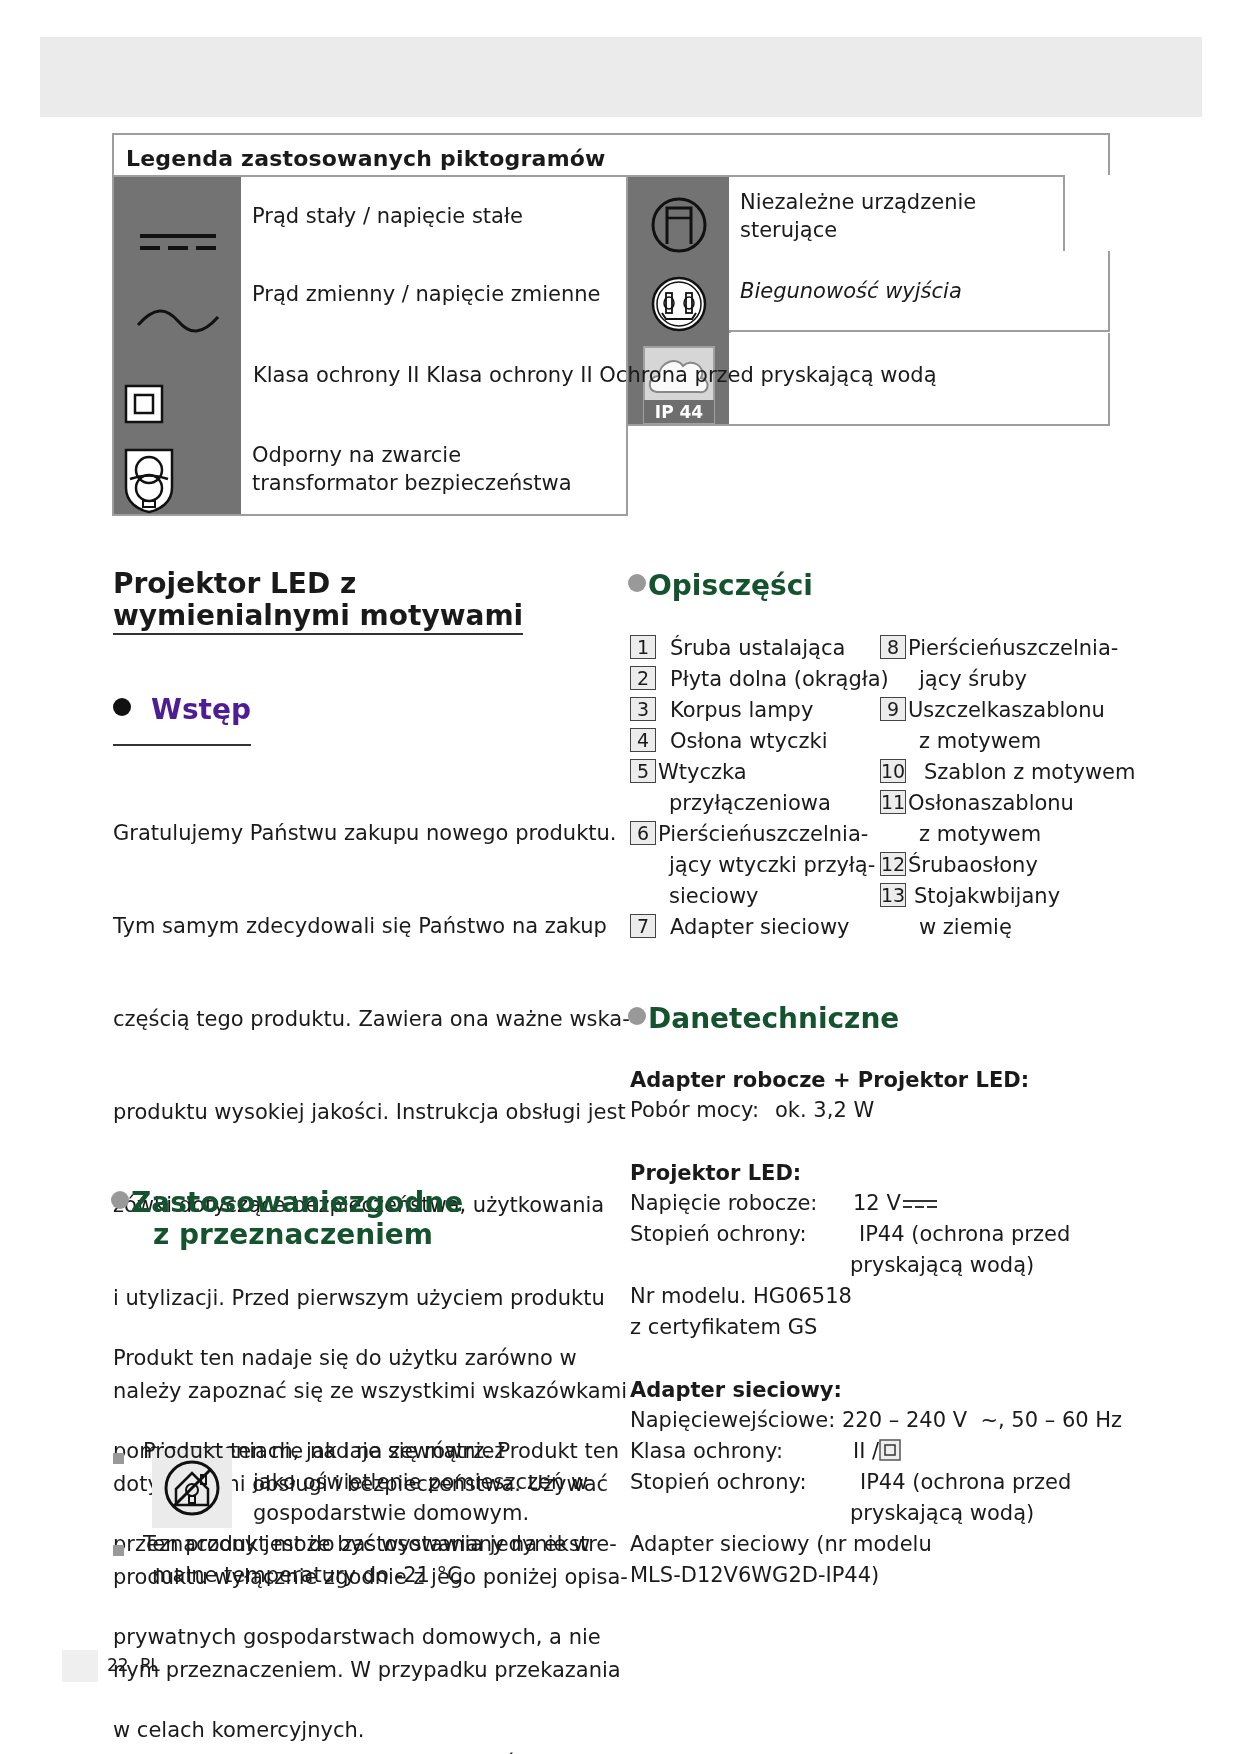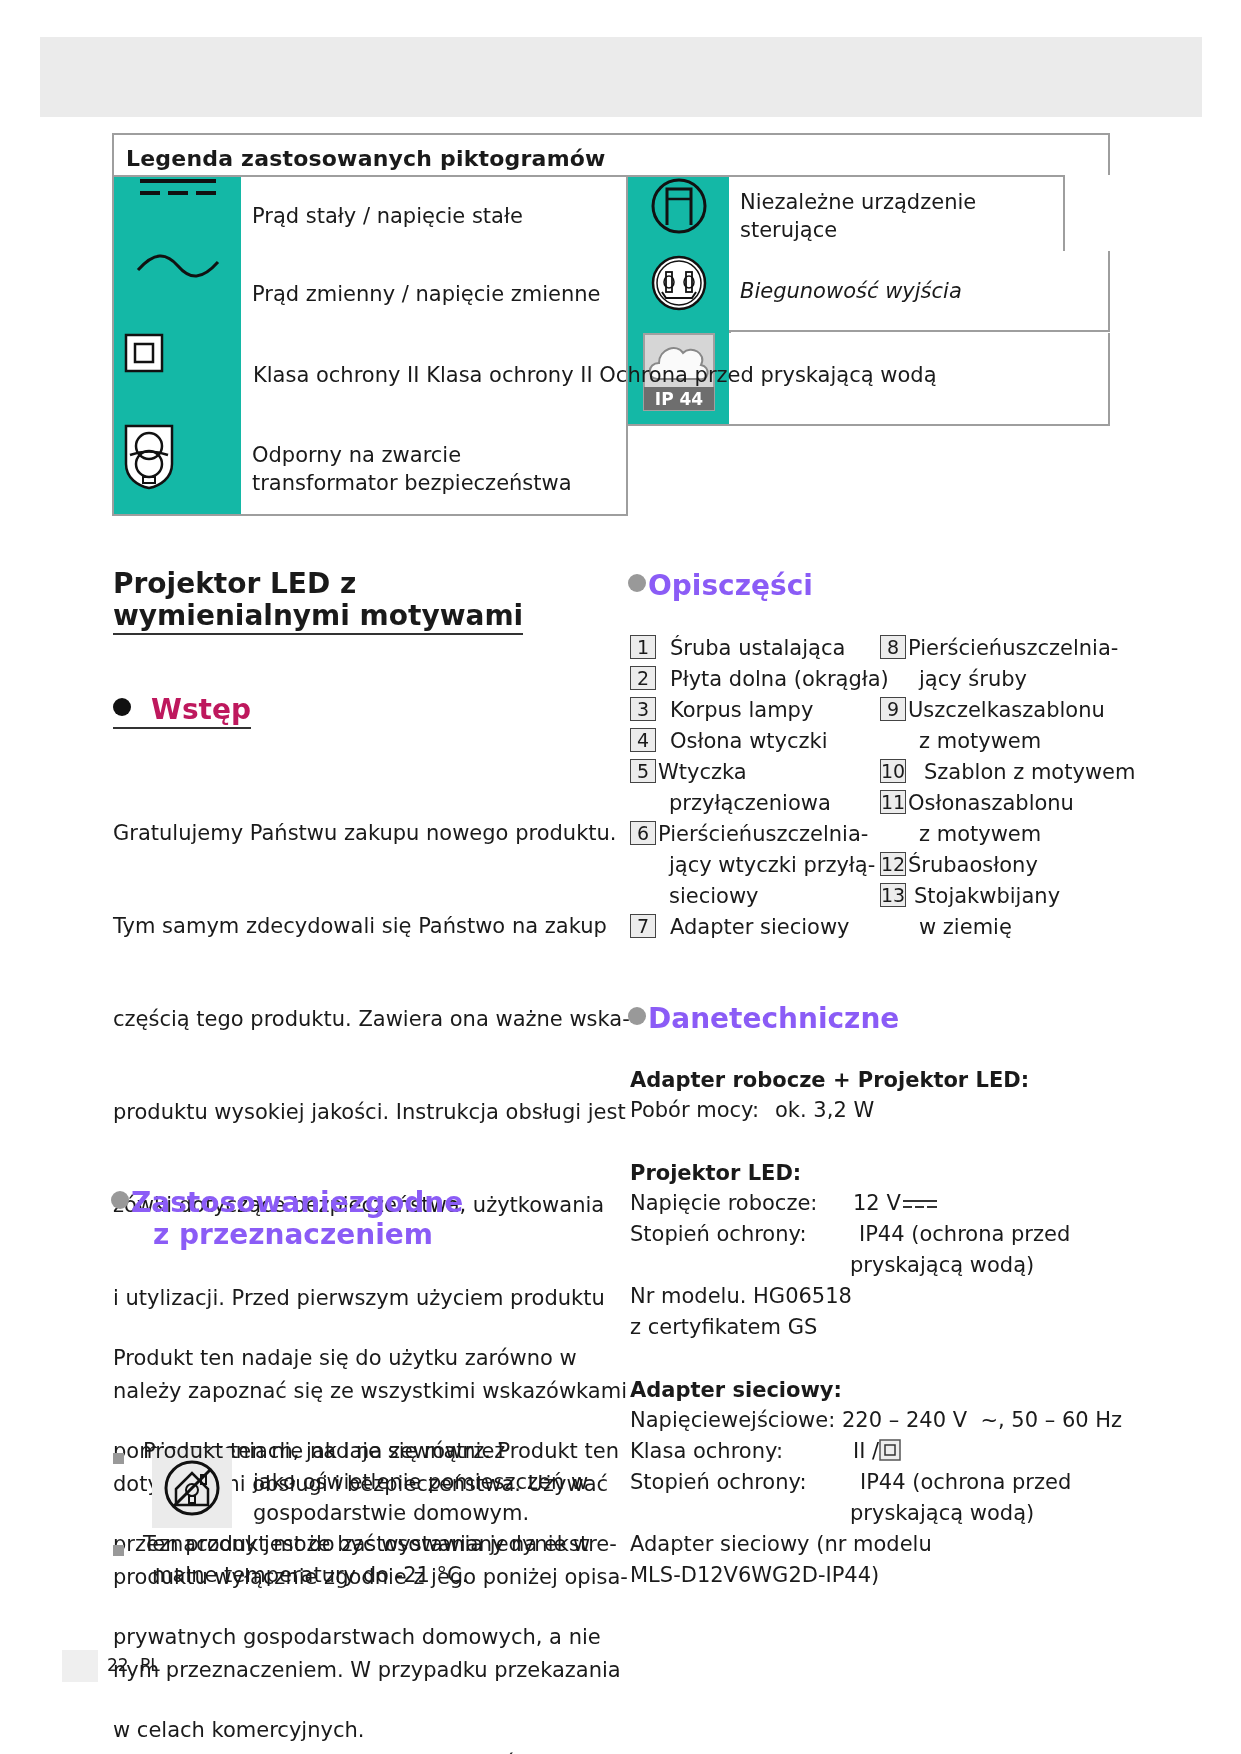--- a/index.html
+++ b/index.html
@@ -10,28 +10,28 @@
   .topbar { position: absolute; left: 40px; top: 37px; width: 1162px; height: 80px; background: #ebebeb; }
 
   
   .legend { position: absolute; left: 112px; top: 133px; width: 1000px; }
   .legend-title {
     position: absolute; left: 0; top: 0; width: 998px; height: 42px;
     border: 2px solid #9e9e9e; border-bottom: none; box-sizing: border-box;
     font-weight: bold; font-size: 22px; padding: 11px 0 0 12px; letter-spacing: 0.2px;
   }
   .cell { position: absolute; box-sizing: border-box; border: 2px solid #9e9e9e; }
-  .icon-cell { background: #14b8a6; display: flex; align-items: flex-start; justify-content: center; }
+  .icon-cell { background: #737373; display: flex; align-items: flex-end; justify-content: center; }
   .text-cell { background: #fff; font-size: 21px; display: flex; align-items: center; padding-left: 11px; line-height: 28px; }
   .overflow-text { position: absolute; font-size: 21px; white-space: nowrap; z-index: 5; }
 
   .h1 { position: absolute; left: 113px; top: 568px; font-weight: bold; font-size: 28px; line-height: 32px; }
   .h1 .l2 { display: inline-block; border-bottom: 2px solid #333; padding-bottom: 1px; }
-  .h-black { position: absolute; font-weight: bold; font-size: 28px; color: #be185d; border-bottom: 2px solid #333; padding-bottom: 1px; }
-  .h-gray { position: absolute; font-weight: bold; font-size: 28px; color: #8b5cf6; line-height: 32px; }
+  .h-black { position: absolute; font-weight: bold; font-size: 28px; color: #4c1d95; border-bottom: 2px solid #333; padding-bottom: 18px; }
+  .h-gray { position: absolute; font-weight: bold; font-size: 28px; color: #14532d; line-height: 32px; }
   .dot { display: inline-block; width: 18px; height: 18px; border-radius: 50%; vertical-align: middle; }
   .dot.black { background: #111; margin-right: 20px; position: relative; top: -4px; }
   .dot.gray { background: #999; margin-right: 2px; position: relative; top: -4px; }
 
   .para { position: absolute; font-size: 21px; line-height: 31px; white-space: pre; }
 
   .parts { position: absolute; font-size: 21px; line-height: 31px; }
   .part { position: absolute; white-space: pre; }
   .numbox {
     display: inline-block; border: 1.5px solid #444; background: #ececec; font-size: 19px;

